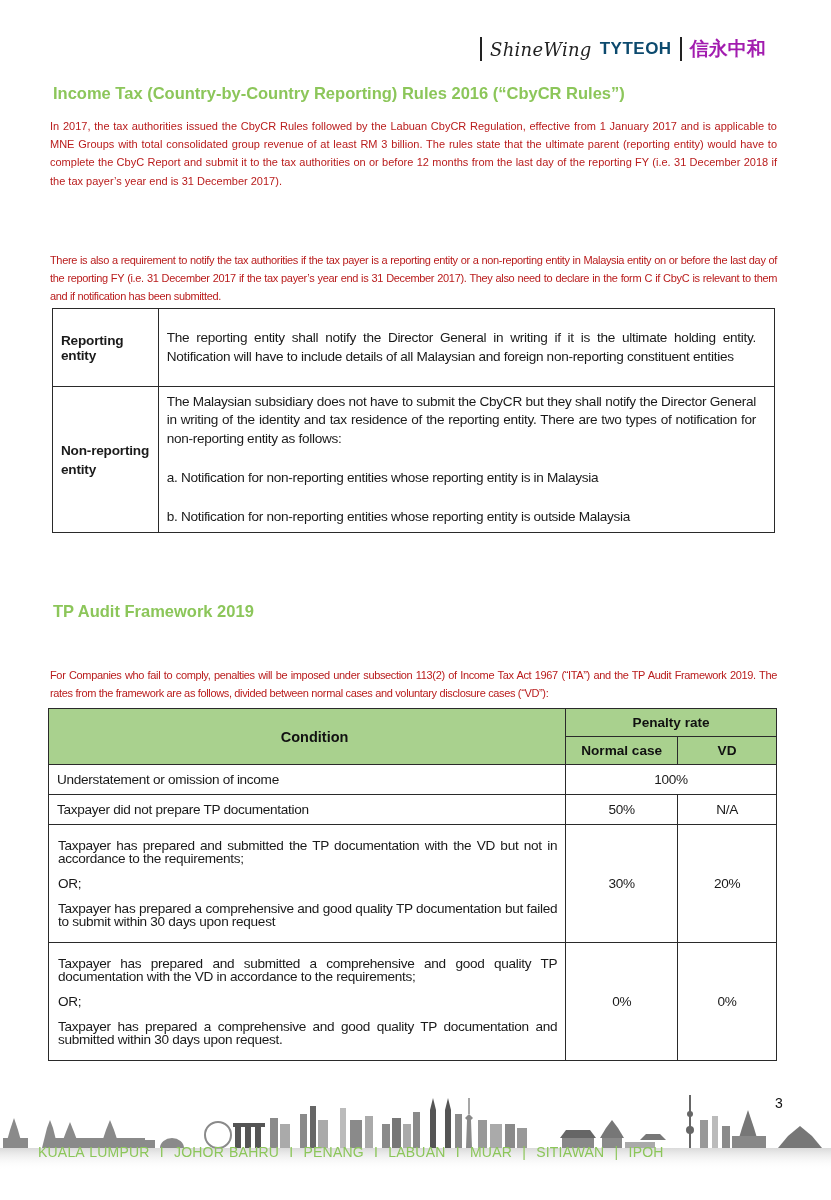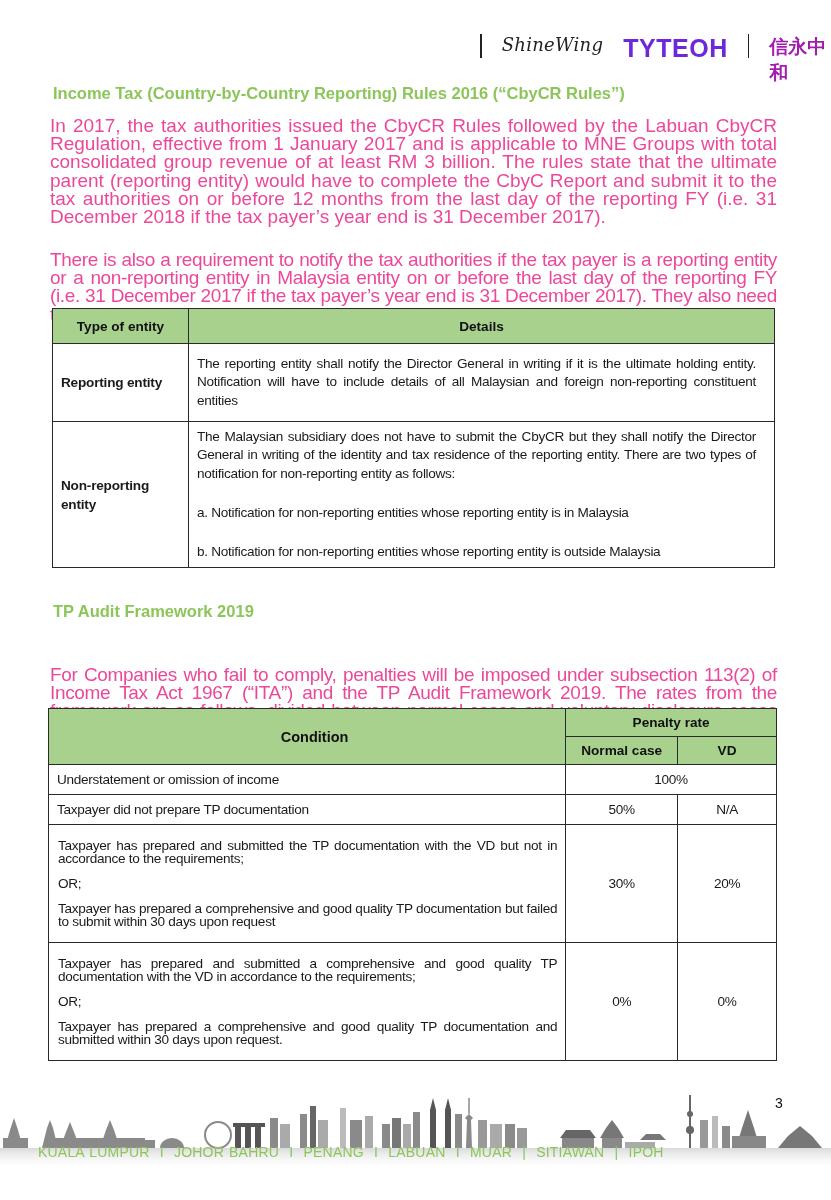--- a/index.html
+++ b/index.html
@@ -1,27 +1,27 @@
 <!DOCTYPE html>
 <html><head>
 <meta charset="utf-8">
 <style>
   * { box-sizing: border-box; margin: 0; padding: 0; }
   html, body { width: 831px; height: 1200px; background: #ffffff; overflow: hidden; }
   body { position: relative; font-family: "Liberation Sans", sans-serif; color: #1a1a1a; }
 
-  .logo { position: absolute; top: 34px; left: 480px; height: 30px; display: flex; align-items: flex-start; gap: 20px; }
+  .logo { position: absolute; top: 34px; left: 480px; height: 30px; display: flex; align-items: center; gap: 8px; }
   .logo .bar { width: 2px; height: 24px; background: #222; }
   .logo .shine { font-family: "DejaVu Serif", serif; font-style: italic; font-size: 18px; color: #222; letter-spacing: 0.3px; }
-  .logo .tyteoh { font-family: "Liberation Sans", sans-serif; font-weight: bold; font-size: 25px; color: #6d28d9; letter-spacing: 0.5px; }
+  .logo .tyteoh { font-family: "Liberation Sans", sans-serif; font-weight: bold; font-size: 17px; color: #0c4a6e; letter-spacing: 0.5px; }
   .logo .cn { font-family: "DejaVu Sans", sans-serif; font-size: 19px; font-weight: bold; color: #a21caf; }
 
   h2.section { position: absolute; left: 53px; font-size: 16.5px; font-weight: bold; color: #8cc65a; }
 
-  p.body { position: absolute; left: 50px; width: 727px; font-size: 19px; line-height: 18.2px; text-align: justify; color: #ec4899; }
+  p.body { position: absolute; left: 50px; width: 727px; font-size: 11px; line-height: 18.2px; text-align: justify; color: #b91c1c; }
   p.narrow { font-family: "Liberation Sans Narrow", "Liberation Sans", sans-serif; letter-spacing: -0.35px; margin-top: 26px; }
 
   table { position: absolute; border-collapse: collapse; }
   td, th { border: 1.5px solid #2a2a2a; font-size: 13.6px; }
   th { background: #a9d18e; font-weight: bold; color: #111; }
 
   #entity-table { left: 52px; top: 308px; width: 723px; }
   #entity-table th { height: 35px; text-align: center; }
   #entity-table .c1 { width: 136px; }
   #entity-table td.type { font-weight: bold; padding: 0 8px; vertical-align: middle; text-align: left; letter-spacing: -0.2px; }
@@ -51,24 +51,20 @@
   <span class="bar"></span>
   <span class="cn">信永中和</span>
 </div>
 
 <h2 class="section" style="top:84px;">Income Tax (Country-by-Country Reporting) Rules 2016  (“CbyCR Rules”)</h2>
 <p class="body" style="top:117px;">In 2017, the tax authorities issued the CbyCR Rules followed by the Labuan CbyCR Regulation, effective from 1 January 2017 and is applicable to MNE Groups with total consolidated group revenue of at least RM 3 billion. The rules state that the ultimate parent (reporting entity) would have to complete the CbyC Report and submit it to the tax authorities on or before 12 months from the last day of the reporting FY (i.e. 31 December 2018 if the tax payer’s year end is 31 December 2017).</p>
 <p class="body narrow" style="top:225px;">There is also a requirement to notify the tax authorities if the tax payer is a reporting entity or a non-reporting entity in Malaysia entity on or before the last day of the reporting FY (i.e. 31 December 2017 if the tax payer’s year end is 31 December 2017). They also need to declare in the form C if CbyC is relevant to them and if notification has been submitted.</p>
 
 <table id="entity-table">
   <tbody>
-      <tr>
-    <th class="c1">Type of entity</th>
-    <th>Details</th>
-  </tr>
   <tr style="height:78px;">
     <td class="type">Reporting entity</td>
     <td class="det">
       <p>The reporting entity shall notify the Director General in writing if it is the ultimate holding entity. Notification will have to include details of all Malaysian and foreign non-reporting constituent entities</p>
     </td>
   </tr>
   <tr style="height:143px;">
     <td class="type" style="line-height:19px;">Non-reporting entity</td>
     <td class="det">
       <p>The Malaysian subsidiary does not have to submit the CbyCR but they shall notify the Director General in writing of the identity and tax residence of the reporting entity. There are two types of notification for non-reporting entity as follows:</p>

